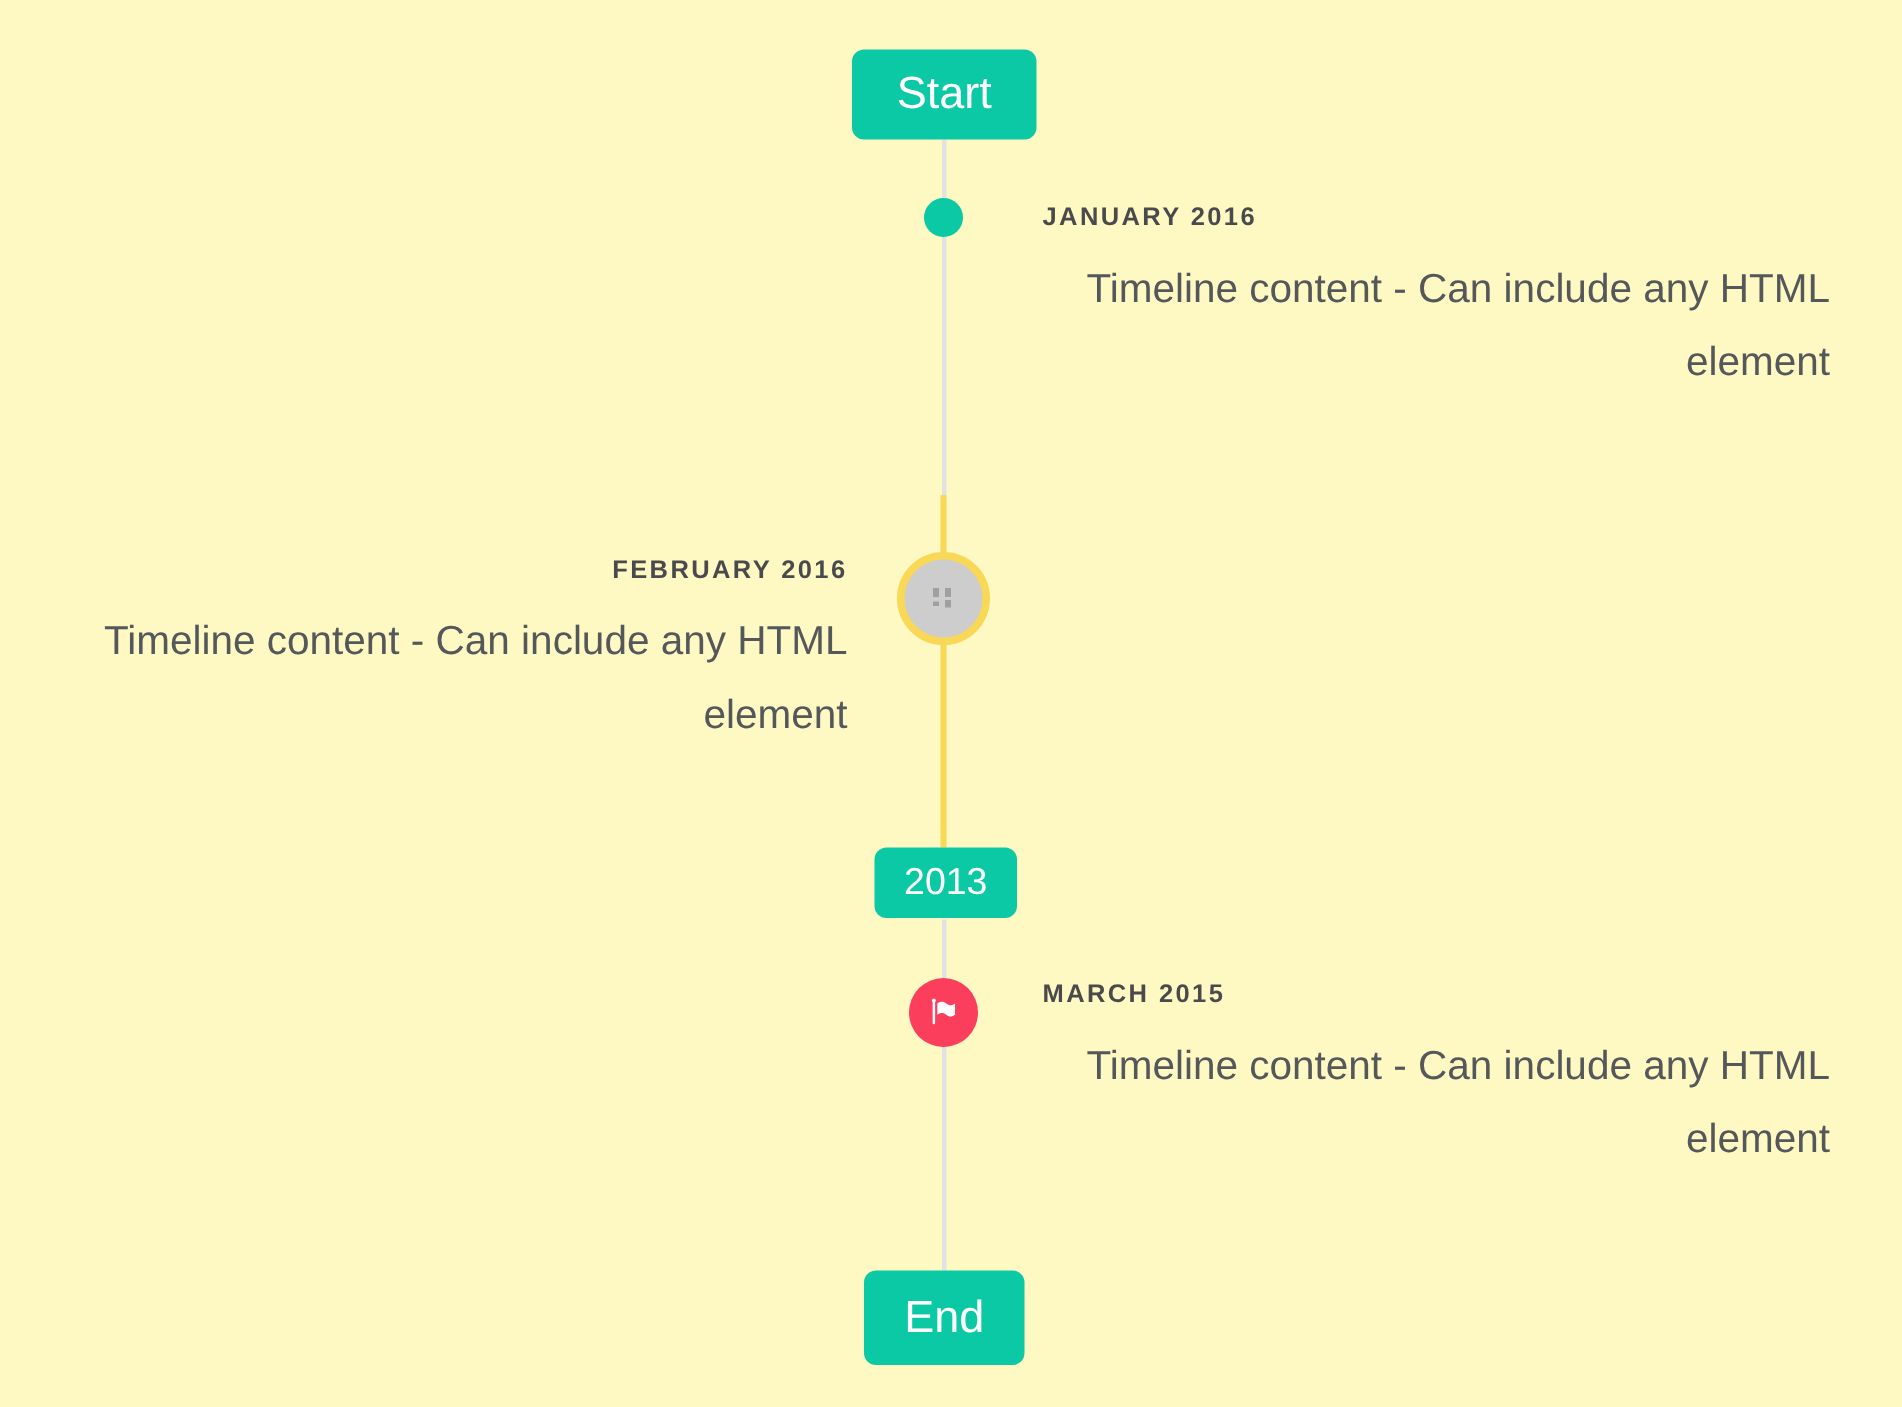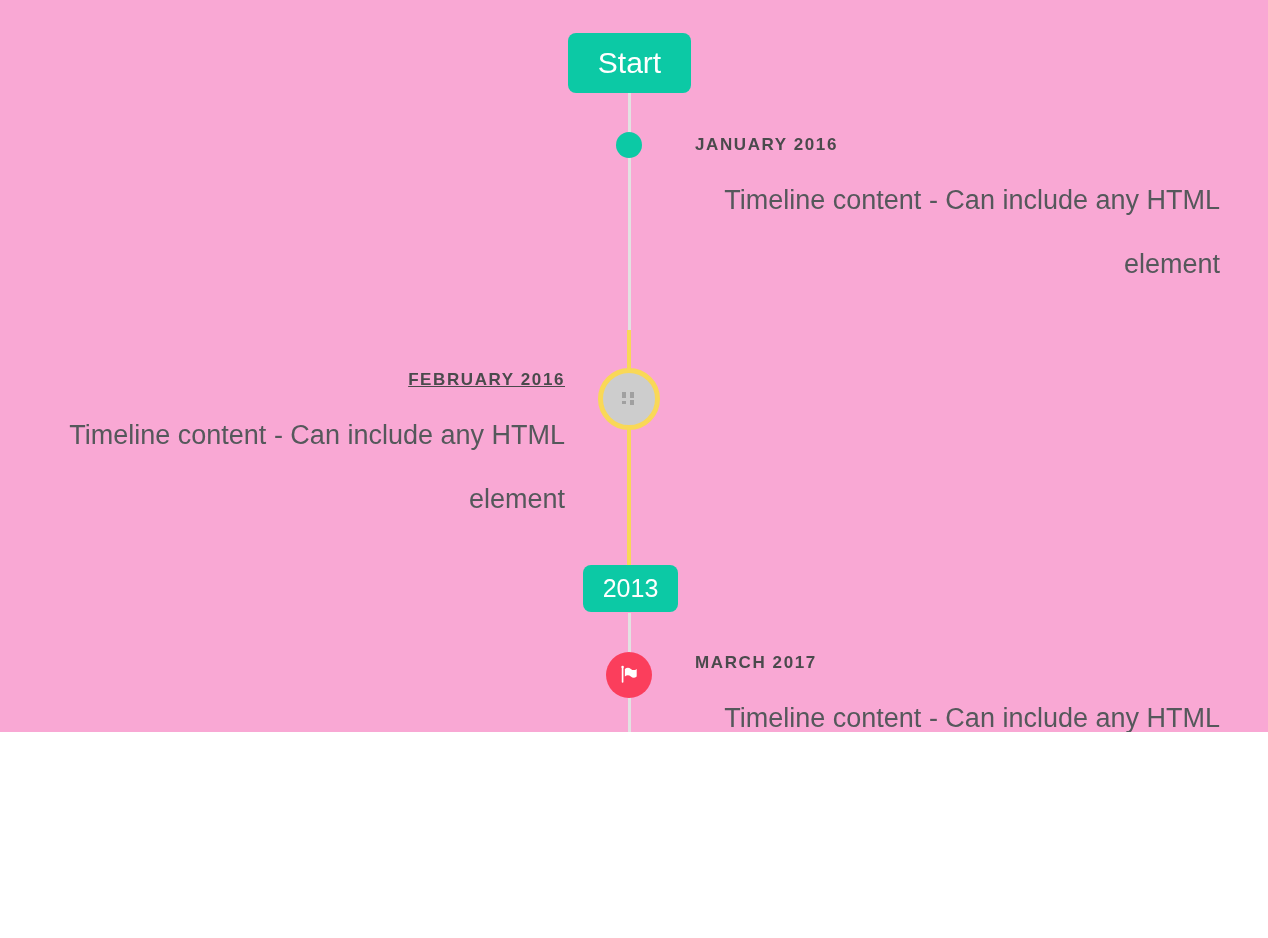--- a/index.html
+++ b/index.html
@@ -11,22 +11,22 @@
     --content-text: #55585b;
     --marker-gray-fill: #cdcdcd;
     --icon-gray: #a0a0a0;
   }
   * { margin: 0; padding: 0; box-sizing: border-box; }
   html, body { background: #ffffff; }
   body { font-family: "Liberation Sans", sans-serif; }
   .canvas {
     position: relative;
     width: 1268px;
-    height: 732px;
-    background: #f9a8d4;
+    height: 938px;
+    background: #fef9c3;
     overflow: hidden;
   }
   .line-seg {
     position: absolute;
     left: 628px;
     width: 3px;
     background: var(--line-gray);
     z-index: 1;
   }
   .line-seg.seg-top    { top: 93px;  height: 237px; }
@@ -66,28 +66,28 @@
     z-index: 2;
     font-size: 17px;
     font-weight: 700;
     letter-spacing: 1.6px;
     color: var(--title-text);
   }
   .entry-content {
     position: absolute;
     z-index: 2;
     font-size: 27px;
-    line-height: 64px;
+    line-height: 49px;
     color: var(--content-text);
   }
   .right-side { left: 695px; text-align: right; }
   .left-side  { left: 35px; width: 530px; text-align: right; }
   .t-jan { top: 135px; }
   .c-jan { top: 168px; width: 525px; }
-  .t-feb { top: 370px; text-decoration: underline; }
+  .t-feb { top: 370px; }
   .c-feb { top: 403px; }
   .t-mar { top: 653px; }
   .c-mar { top: 686px; width: 525px; }
   .flag-svg { width: 22px; height: 22px; display: block; }
   .broken-svg { width: 16px; height: 16px; display: block; }
 </style>
 </head>
 <body>
 
 <div class="canvas">
@@ -123,17 +123,20 @@
 
   <div class="marker flag-circle">
     <span>
       <svg class="flag-svg" viewBox="0 0 24 24" aria-hidden="true">
         <circle cx="5" cy="3.2" r="1.4" fill="#ffffff"></circle>
         <rect x="4.1" y="3.5" width="1.8" height="17" rx="0.9" fill="#ffffff"></rect>
         <path d="M7.5 5.4 c2.2 -1.7 4.4 -1.7 6.5 0 c2.1 1.7 4.2 1.7 6.4 0 l0 8.2 c-2.2 1.7 -4.3 1.7 -6.4 0 c-2.1 -1.7 -4.3 -1.7 -6.5 0 z" fill="#ffffff"></path>
       </svg>
     </span>
   </div>
-  <div class="entry-title right-side t-mar">MARCH 2017</div>
+  <div class="entry-title right-side t-mar">MARCH 2015</div>
   <div class="entry-content right-side c-mar">Timeline content - Can include any HTML element</div>
 
+  <div class="badge end">
+    <span>End</span>
+  </div>
 
 </div>
 
 </body></html>

